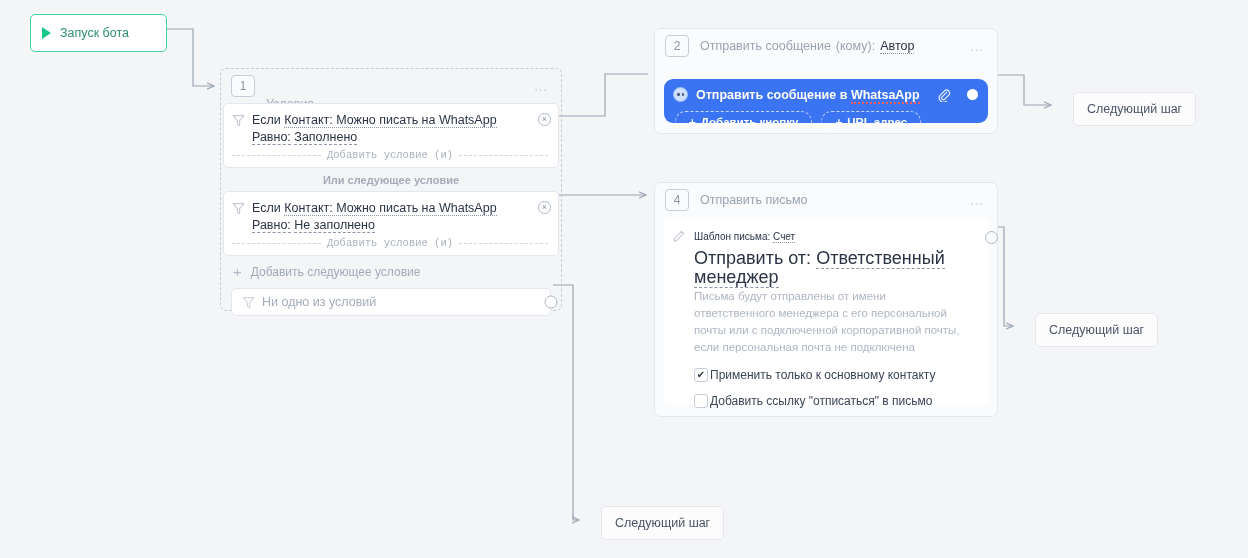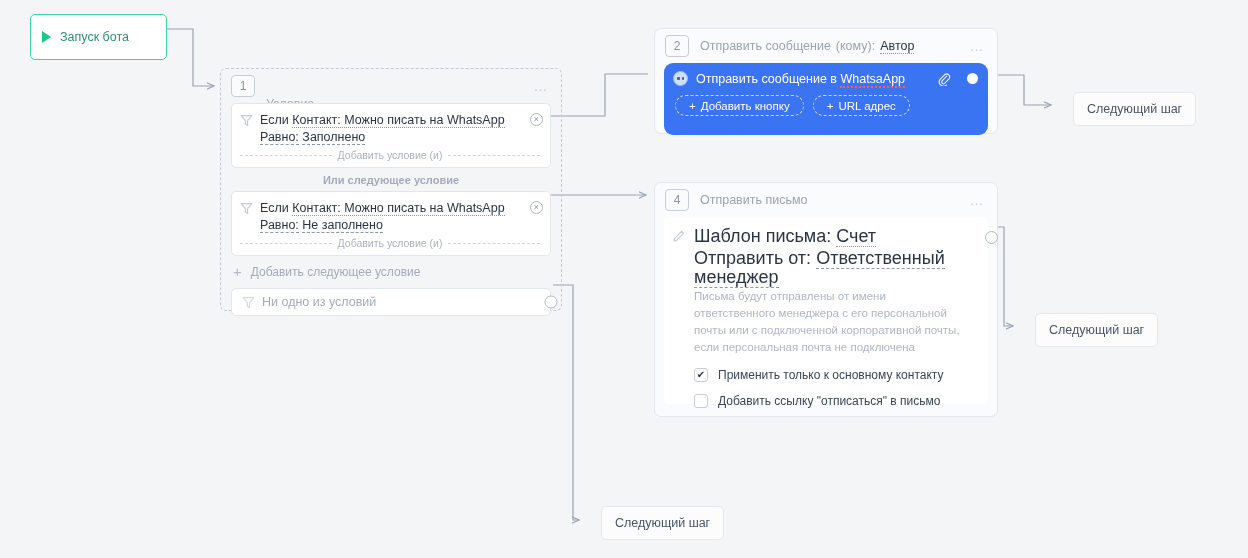--- a/index.html
+++ b/index.html
@@ -10,21 +10,21 @@
     font-family:"Liberation Sans", sans-serif;
     position:relative;
     overflow:hidden;
     color:#2b3445;
   }
   .canvas { position:absolute; inset:0; }
   svg.wires { position:absolute; left:0; top:0; width:1248px; height:558px; pointer-events:none; }
 
   
   .start-btn{
-    position:absolute; left:30px; top:14px; width:137px; height:46px;
+    position:absolute; left:30px; top:14px; width:137px; height:38px;
     background:#ffffff; border:1.5px solid #3ed6a0; border-radius:5px;
     display:flex; align-items:center; gap:9px; padding:0 11px;
     font-size:12.5px; color:#2f8f72;
   }
   .play-tri{
     width:0;height:0;border-left:9px solid #19c98a;
     border-top:6px solid transparent;border-bottom:6px solid transparent;
   }
 
   
@@ -35,31 +35,31 @@
   .grp-head{ display:flex; align-items:center; height:34px; padding:0 12px 0 10px; }
   .num-chip{
     width:24px;height:22px;border:1px solid #c7cdd8;border-radius:4px;
     display:flex;align-items:center;justify-content:center;
     font-size:12px;color:#8b94a4;background:#fafbfc;
   }
   .grp-title{ margin-left:11px; font-size:12.5px; color:#a3abb9;margin-top:36px; }
   .dots{ margin-left:auto; color:#c6ccd6; font-size:14px; letter-spacing:1.5px; line-height:8px; }
 
   .cond-card{
-    margin:0 10px; background:#fff; border:1px solid #e2e6ed; border-radius:5px;
+    margin:0 2px; background:#fff; border:1px solid #e2e6ed; border-radius:5px;
     padding:8px 10px 6px 8px; position:relative;
   }
   .cond-row{ display:flex; gap:7px; }
   .funnel{ flex:0 0 auto; margin-top:2px; }
   .cond-text{ font-size:12.5px; line-height:17px; color:#2b3445; }
   .u-dot{ border-bottom:1px dotted #8d96a6; }
   .u-dash{ border-bottom:1px dashed #8d96a6; }
   .add-cond{
     margin-top:3px; font-size:10.5px; color:#aab1bd; text-align:center;
-    display:flex; align-items:center; gap:6px;
+    display:flex; align-items:center; gap:6px;font-family:Liberation Mono, monospace;
   }
   .add-cond .ln{ flex:1; border-top:1px dashed #cfd4dd; }
   .x-btn{
     position:absolute; right:7px; top:9px; width:13px;height:13px;border-radius:50%;
     border:1px solid #aeb6c2; color:#8d96a6; font-size:9px; line-height:11px; text-align:center;
     background:#fff;
   }
   .or-label{ text-align:center; font-size:11px; color:#a3abb9; padding:6px 0 5px;font-weight:bold; }
   .add-next{
     display:flex; align-items:center; gap:9px; padding:9px 12px 9px 12px;
@@ -80,22 +80,22 @@
   .block{
     position:absolute; background:#fafbfc; border:1px solid #e4e8ee; border-radius:7px;
   }
   .blk-head{ display:flex; align-items:center; height:34px; padding:0 12px 0 10px; }
   .blk-title{ margin-left:11px; font-size:12.5px; color:#9aa3b1; }
   .blk-val{ color:#2b3445; border-bottom:1px dotted #8d96a6; margin-left:5px; font-size:12.5px;}
 
   
   #block-msg{ left:654px; top:28px; width:344px; height:106px; }
   .msg-card{
-    margin:0 9px; height:72px; background:#3b74f2; border-radius:9px;
-    padding:8px 10px 0 9px; position:relative; color:#fff;
+    margin:16px 9px; height:44px; background:#3b74f2; border-radius:9px;
+    padding:8px 10px 0 9px; position:relative; color:#fff;font-weight:bold;
   }
   .msg-line{ display:flex; align-items:center; gap:8px; font-size:12.5px; }
   .bot-ico{
     width:15px;height:15px;border-radius:50%;
     background:#cfe0ff; position:relative; flex:0 0 auto;
     border:1px solid #9dbdfb;
   }
   .bot-ico::before,.bot-ico::after{
     content:""; position:absolute; top:5px; width:2.5px;height:2.5px;border-radius:50%;background:#4a5a78;
   }
@@ -113,24 +113,24 @@
   }
 
   
   #block-mail{ left:654px; top:182px; width:344px; height:235px; }
   .mail-card{
     margin:0 9px; background:#fff; border-radius:5px; padding:10px 10px 12px 8px;
     position:relative; height:187px;
   }
   .mail-row{ display:flex; gap:8px; }
   .pencil{ flex:0 0 auto; margin-top:2px; }
-  .mail-l1{ font-size:18px; color:#2b3445; line-height:19px; }
+  .mail-l1{ font-size:10px; color:#2b3445; line-height:19px; }
   .mail-l2{ font-size:18px; color:#2b3445; line-height:19px; margin-top:3px;}
   .hint{ font-size:11.5px; color:#aeb6c3; line-height:17px; margin-top:1px; max-width:272px; }
-  .chk-row{ display:flex; align-items:center; gap:10px; margin-top:12px; font-size:12px; color:#3a4455; }
+  .chk-row{ display:flex; align-items:center; gap:2px; margin-top:12px; font-size:12px; color:#3a4455; }
   .chk{
     width:14px;height:14px;border:1px solid #c7cdd8;border-radius:3px;background:#fff;
     display:flex;align-items:center;justify-content:center; flex:0 0 auto;
   }
   .chk.on::after{ content:"✔"; font-size:10px; color:#2b3445; line-height:10px; }
   .port-hollow-abs{
     position:absolute; right:-10px; top:14px;
     width:13px;height:13px;border-radius:50%;background:#fafbfc;border:1.4px solid #b0b8c4;
   }
 

